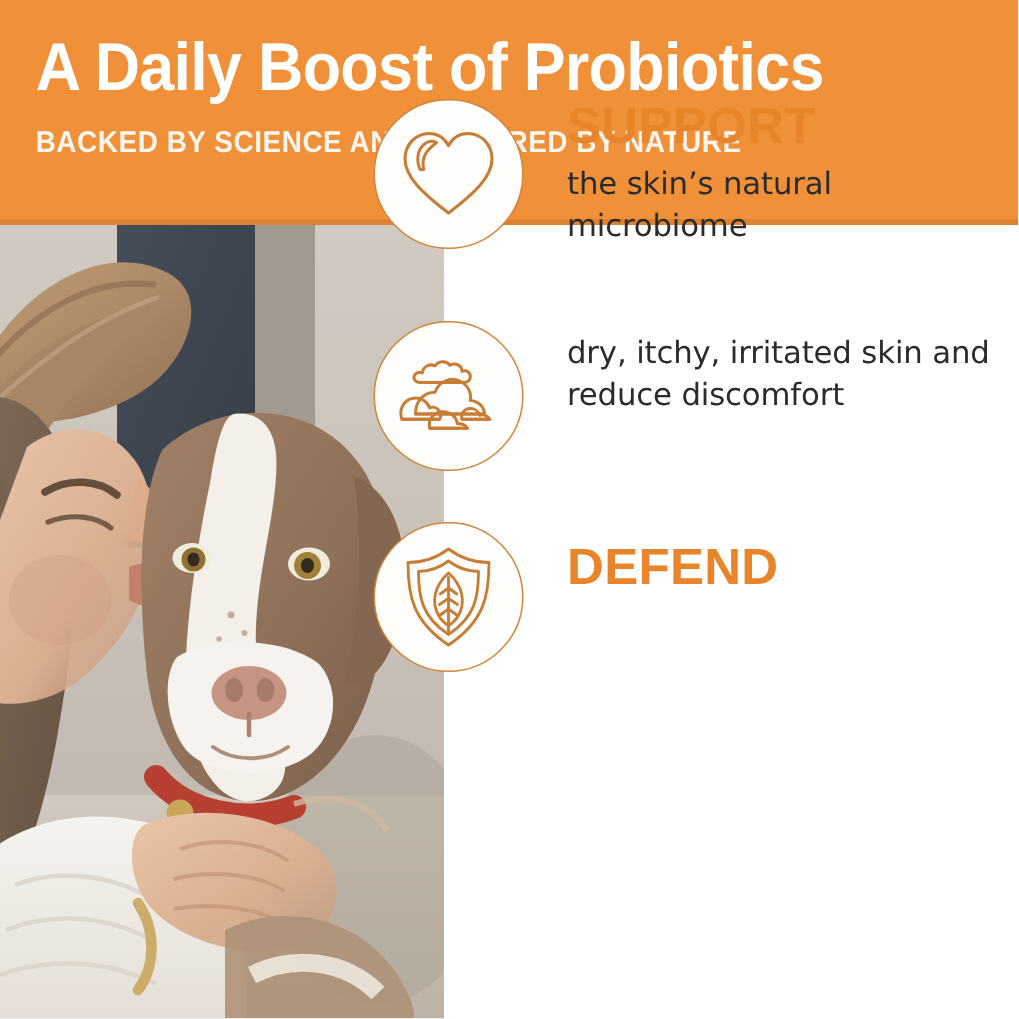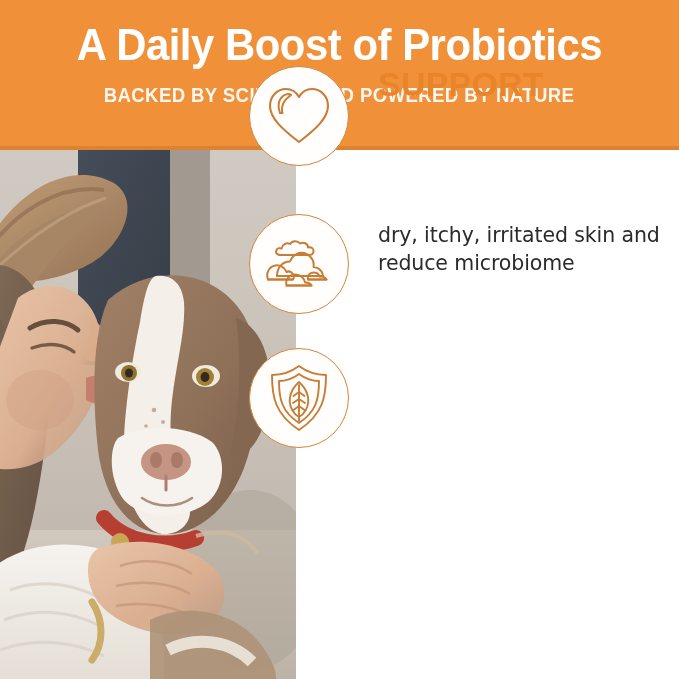--- a/index.html
+++ b/index.html
@@ -30,21 +30,20 @@
     overflow: hidden;
   }
   .header-inner {
     position: absolute;
     left: 0;
     top: 0;
     width: 679px;
     height: 148px;
     display: flex;
     flex-direction: column;
-    align-items: center;
     justify-content: flex-start;
   }
   .header-rule {
     position: absolute;
     left: 0;
     top: 146px;
     width: 679px;
     height: 4px;
     background: #DD8230;
   }
@@ -301,20 +300,21 @@
     <div class="benefit-icon">
       <svg width="66" height="62" viewBox="0 0 66 62" xmlns="http://www.w3.org/2000/svg">
         <path d="M33 57 C 16 44, 4 33, 4 21 C 4 11, 11.5 4, 20 4 C 26 4, 30.5 7.5, 33 12
                  C 35.5 7.5, 40 4, 46 4 C 54.5 4, 62 11, 62 21 C 62 33, 50 44, 33 57 Z" fill="none" stroke="#C77D35" stroke-width="2.1" stroke-linejoin="round"></path>
         <path d="M14 28 C 11.5 22, 12 15, 17 11 C 19.5 9, 23 8.5, 25 10
                  C 23 12, 20 13.5, 18 17 C 16 20.5, 15.5 24.5, 16.5 28 Z" fill="none" stroke="#C77D35" stroke-width="2" stroke-linejoin="round"></path>
       </svg>
     </div>
     <div class="benefit-text">
       <div class="benefit-heading">SUPPORT</div>
+      <div class="benefit-body">the skin’s natural microbiome</div>
     </div>
   </div>
 
   <div class="benefit r2">
     <div class="benefit-icon">
       <svg width="70" height="58" viewBox="0 0 70 58" xmlns="http://www.w3.org/2000/svg">
         <g fill="none" stroke="#C77D35" stroke-width="2" stroke-linejoin="round" stroke-linecap="round">
 
           <path d="M16 20 C 13 20, 11 17.5, 12.5 15 C 13.5 13.2, 16 12.8, 17.5 13.6
                    C 18 9.5, 22.5 7, 26 9 C 28 5.5, 33.5 5.2, 36 8.5
@@ -334,21 +334,21 @@
                    C 44 47.2, 46.5 48.6, 47.5 50.5 Z"></path>
           <path d="M22.5 50.5 L 47.5 50.5"></path>
           <path d="M4 44.5 L 29 44.5"></path>
           <path d="M44 44.5 L 62.5 44.5"></path>
           <path d="M13 41 L 59 41"></path>
           <path d="M16 20 L 45 20"></path>
         </g>
       </svg>
     </div>
     <div class="benefit-text">
-      <div class="benefit-body">dry, itchy, irritated skin and reduce microbiome</div>
+      <div class="benefit-body">dry, itchy, irritated skin and reduce discomfort</div>
     </div>
   </div>
 
   <div class="benefit r3">
     <div class="benefit-icon">
       <svg width="64" height="70" viewBox="0 0 64 70" xmlns="http://www.w3.org/2000/svg">
         <g fill="none" stroke="#C77D35" stroke-width="1.9" stroke-linejoin="round" stroke-linecap="round">
 
           <path d="M32 3 C 24 9, 14 12, 5 12 C 5 34, 8 51, 32 67 C 56 51, 59 34, 59 12
                    C 50 12, 40 9, 32 3 Z"></path>
@@ -364,16 +364,17 @@
           <path d="M32 29 L 26.5 33"></path>
           <path d="M32 29 L 37.5 33"></path>
           <path d="M32 36 L 26 40"></path>
           <path d="M32 36 L 38 40"></path>
           <path d="M32 43 L 26.5 47"></path>
           <path d="M32 43 L 37.5 47"></path>
         </g>
       </svg>
     </div>
     <div class="benefit-text">
+      <div class="benefit-heading">DEFEND</div>
     </div>
   </div>
 
 </div>
 
 </body></html>

